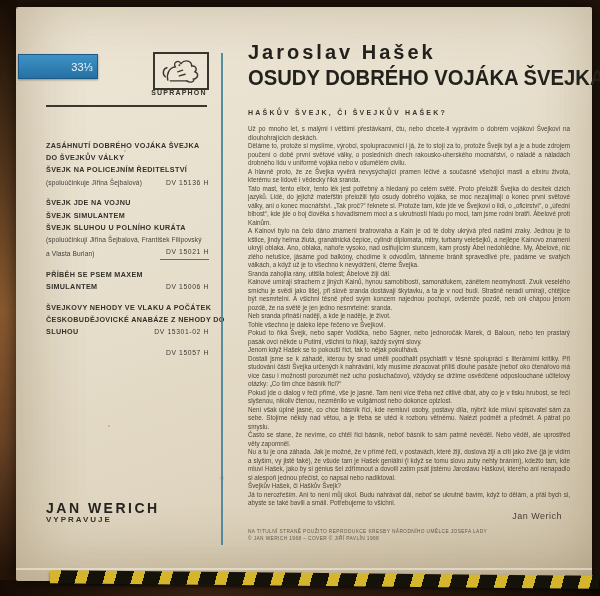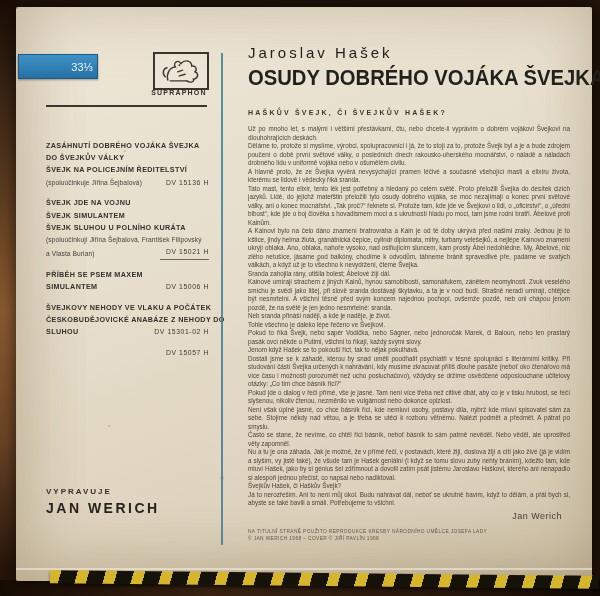--- a/index.html
+++ b/index.html
@@ -55,27 +55,27 @@
   .track-group{margin-bottom:8.5px;}
   .track-line{
     display:flex;align-items:flex-end;
     font-weight:bold;font-size:7.2px;line-height:12.2px;
     letter-spacing:.35px;color:#34312b;white-space:nowrap;
   }
   .track-line.credit{font-weight:normal;font-size:6.6px;letter-spacing:.1px;color:#46423a;}
   .cat{margin-left:auto;font-weight:normal;font-size:6.8px;letter-spacing:.6px;padding-left:6px;color:#3e3a33;}
   .underlined .cat{border-bottom:1px solid #6e695e;padding-bottom:1px;}
   
-  .narrator-caption{position:absolute;left:30px;top:480px;font-weight:bold;font-size:8px;letter-spacing:2px;color:#33302a;}
+  .narrator-caption{position:absolute;left:30px;top:508px;font-weight:bold;font-size:8px;letter-spacing:2px;color:#33302a;}
   .narrator-name{position:absolute;left:30px;top:493px;font-weight:bold;font-size:14px;letter-spacing:2.5px;color:#26231f;}
   
   .vdivider{position:absolute;left:205px;top:46px;width:2px;height:492px;background:#3e7d96;opacity:.85;}
   
   .main-col{position:absolute;left:232px;top:36px;width:322px;}
-  .author{font-weight:normal;font-size:15px;letter-spacing:3px;color:#23211c;line-height:19px;}
+  .author{font-weight:bold;font-size:20px;letter-spacing:3px;color:#23211c;line-height:19px;}
   .album-title{
     font-weight:bold;font-size:22px;line-height:25px;color:#23211c;
     transform:scaleX(.92);transform-origin:left center;white-space:nowrap;margin-top:3px;
   }
   .essay-heading{margin-top:19px;font-weight:bold;font-size:7px;letter-spacing:2.2px;color:#3c362e;}
   .essay-body{margin-top:9px;font-size:6.3px;line-height:8.5px;color:#4c443a;text-align:justify;}
   .para{margin:0;}
   .signature{margin-top:3px;text-align:right;padding-right:8px;font-size:9px;letter-spacing:.5px;color:#474039;}
   .credits{margin-top:7px;}
   .credit-line{font-size:4.8px;line-height:7px;letter-spacing:.4px;color:#5f574b;}

